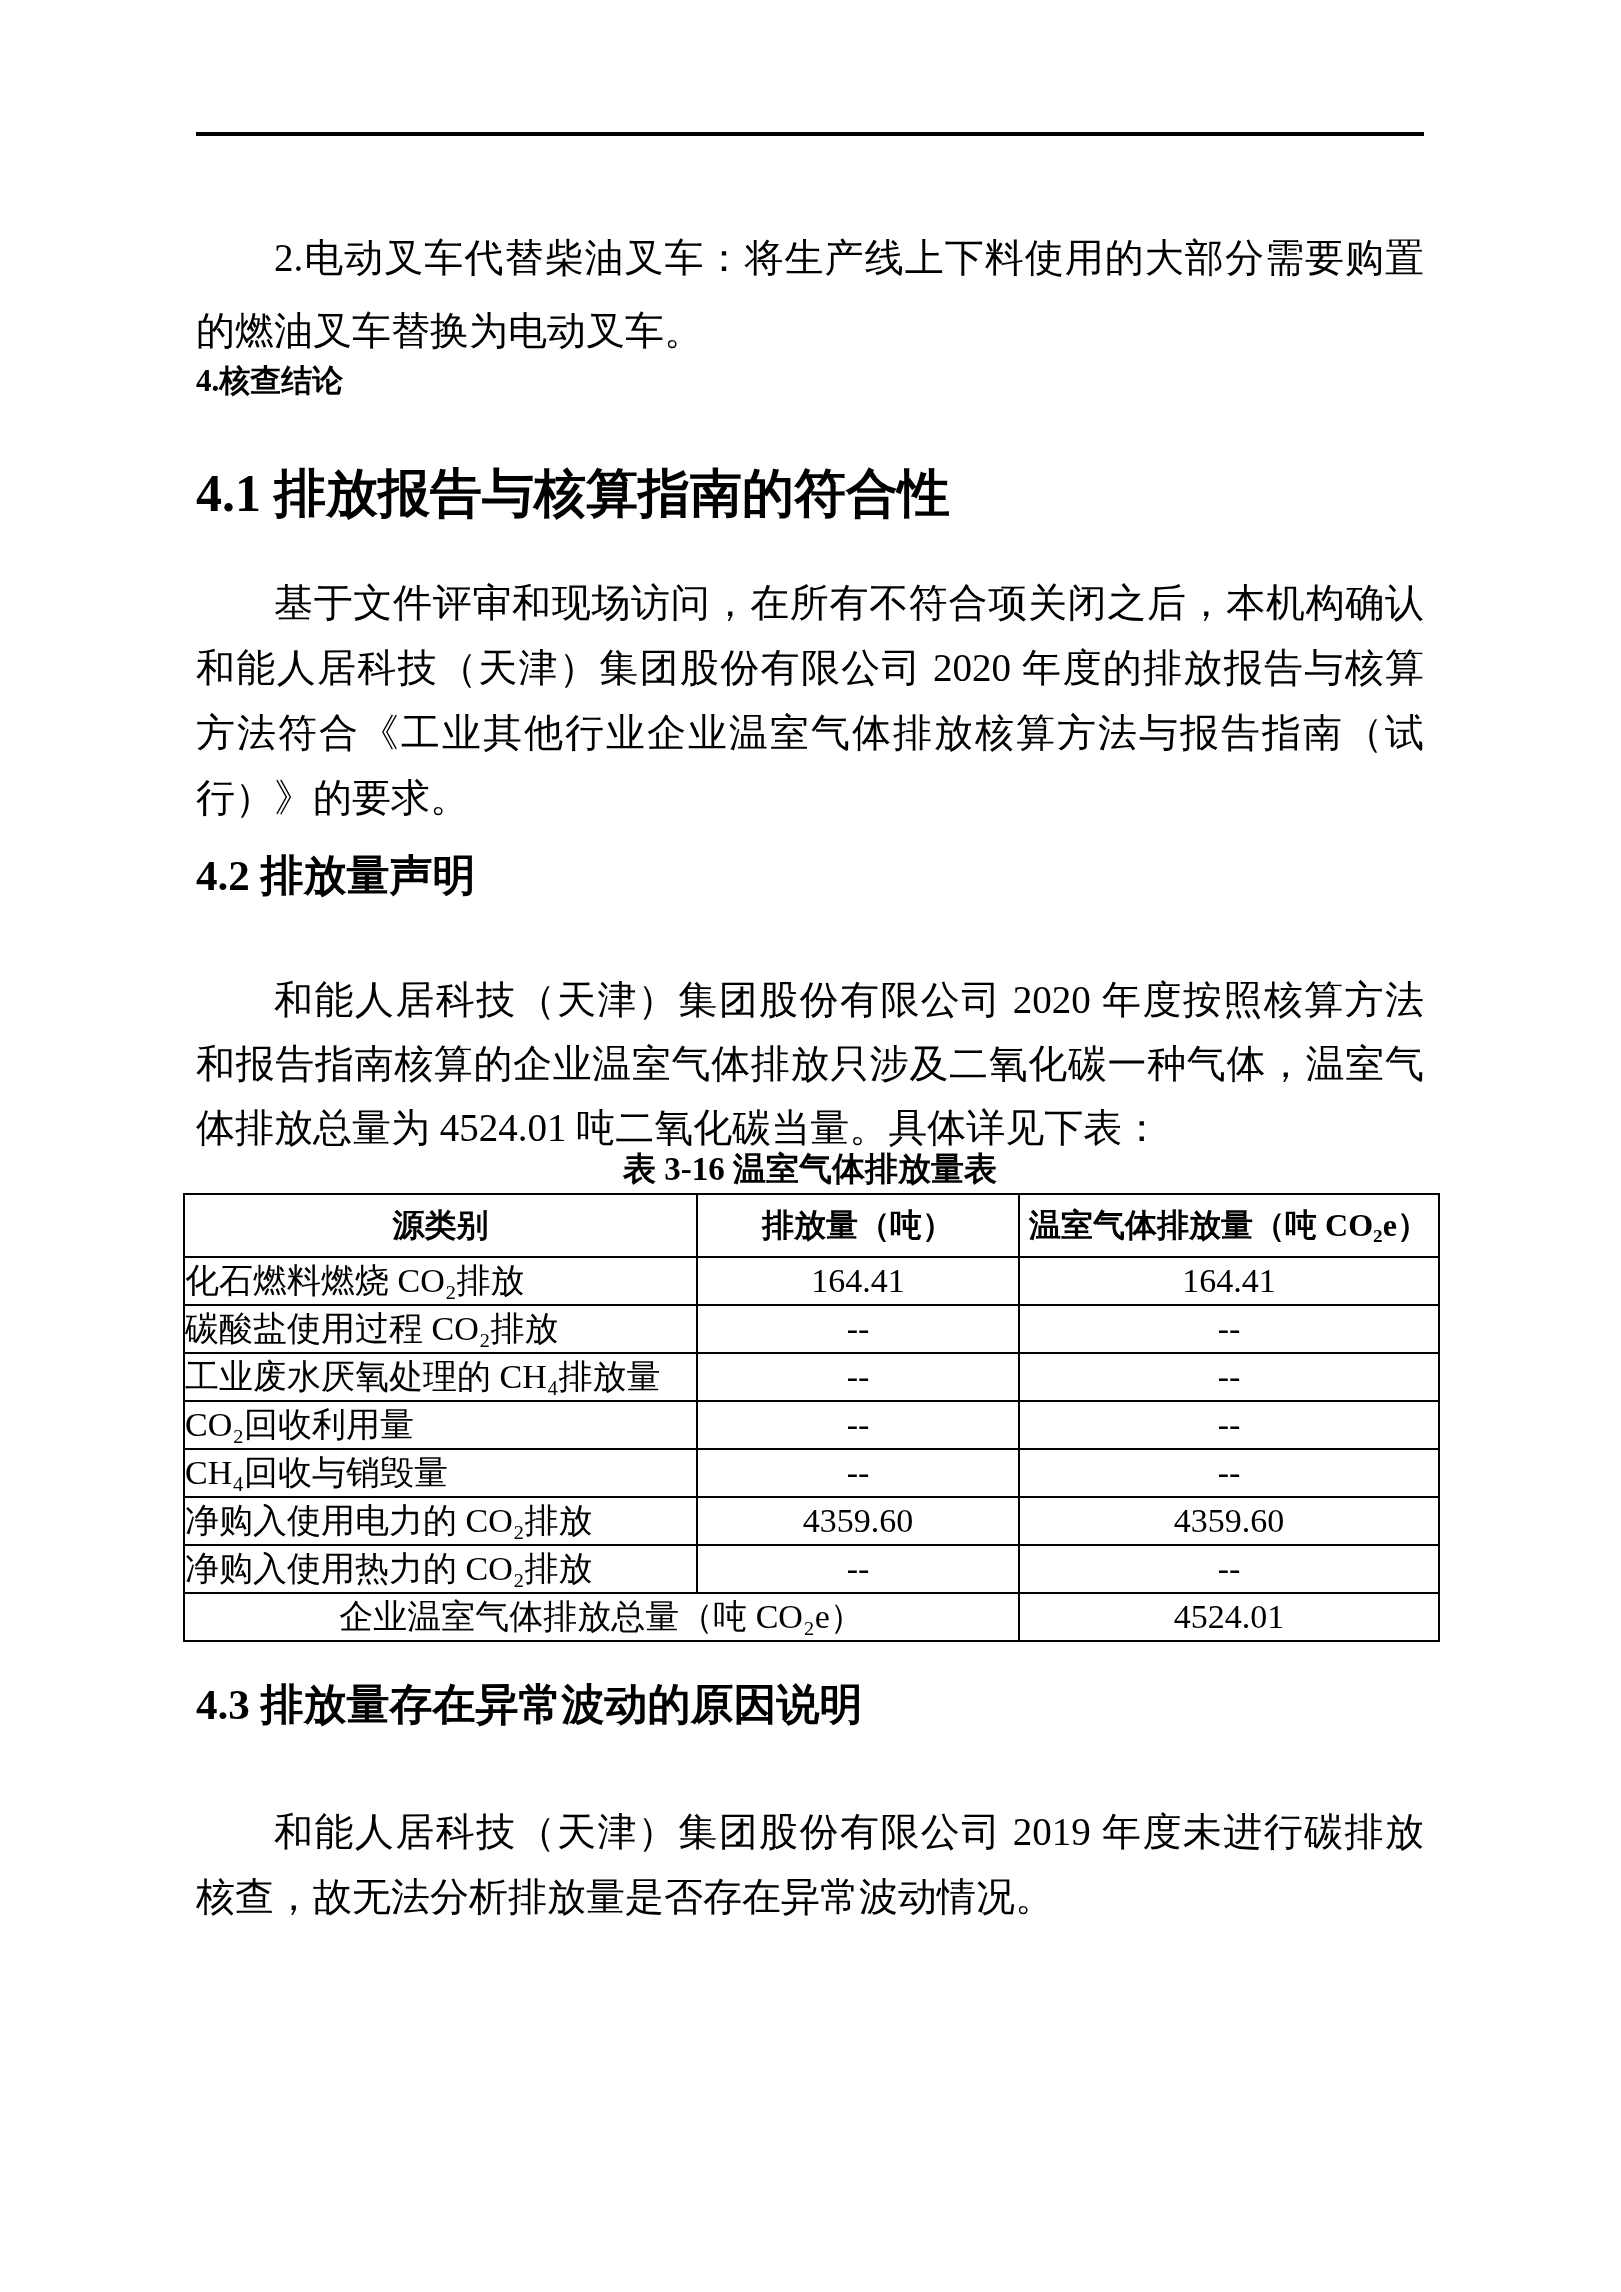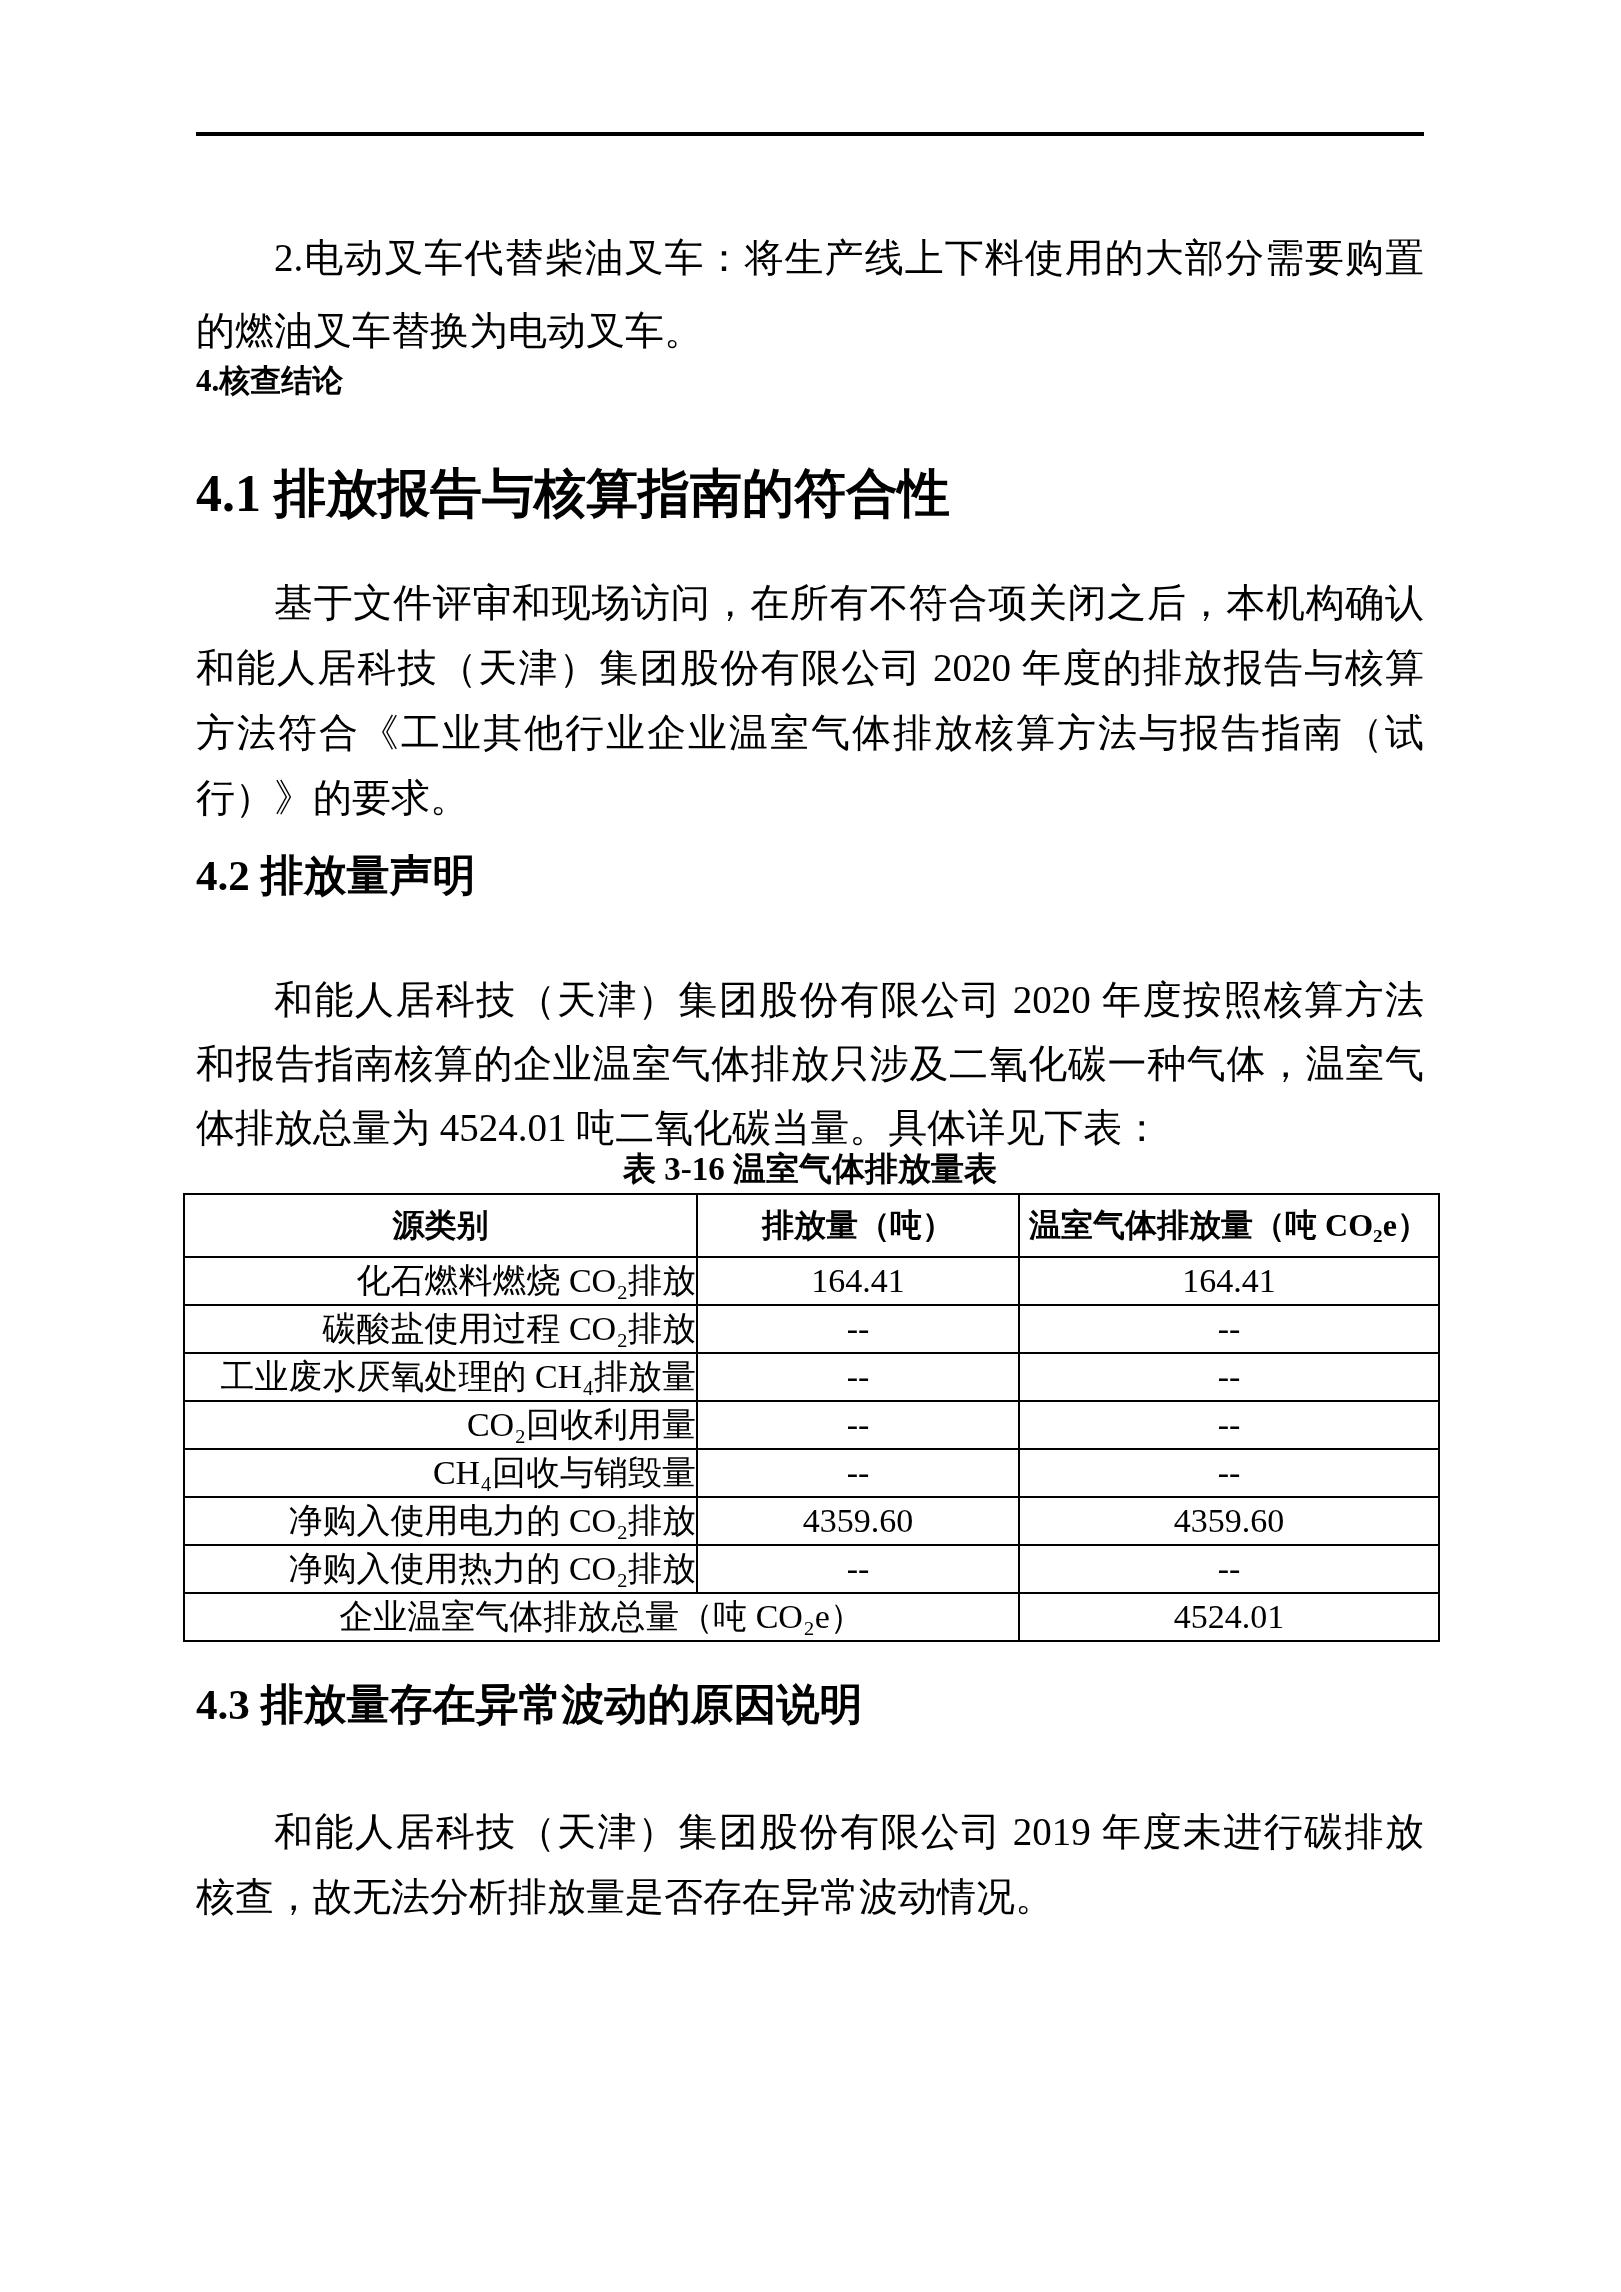--- a/index.html
+++ b/index.html
@@ -69,21 +69,21 @@
     font-size: 32px;
     font-weight: bold;
     text-align: center;
     margin-top: 28px;
   }
   table.emissions td {
     height: 44px;
     font-size: 34px;
     font-weight: normal;
   }
-  td.src { text-align: right; padding-left: 9.8px; }
+  td.src { text-align: left; padding-left: 9.8px; }
   td.num { text-align: center; }
   td.total-label { text-align: center; }
   td.total-value { text-align: center; font-weight: bold; font-size: 35px; }
   .page-number {
     position: absolute;
     left: 0; top: 2162px;
     width: 1621px;
     text-align: center;
     font-size: 31px;
   }

